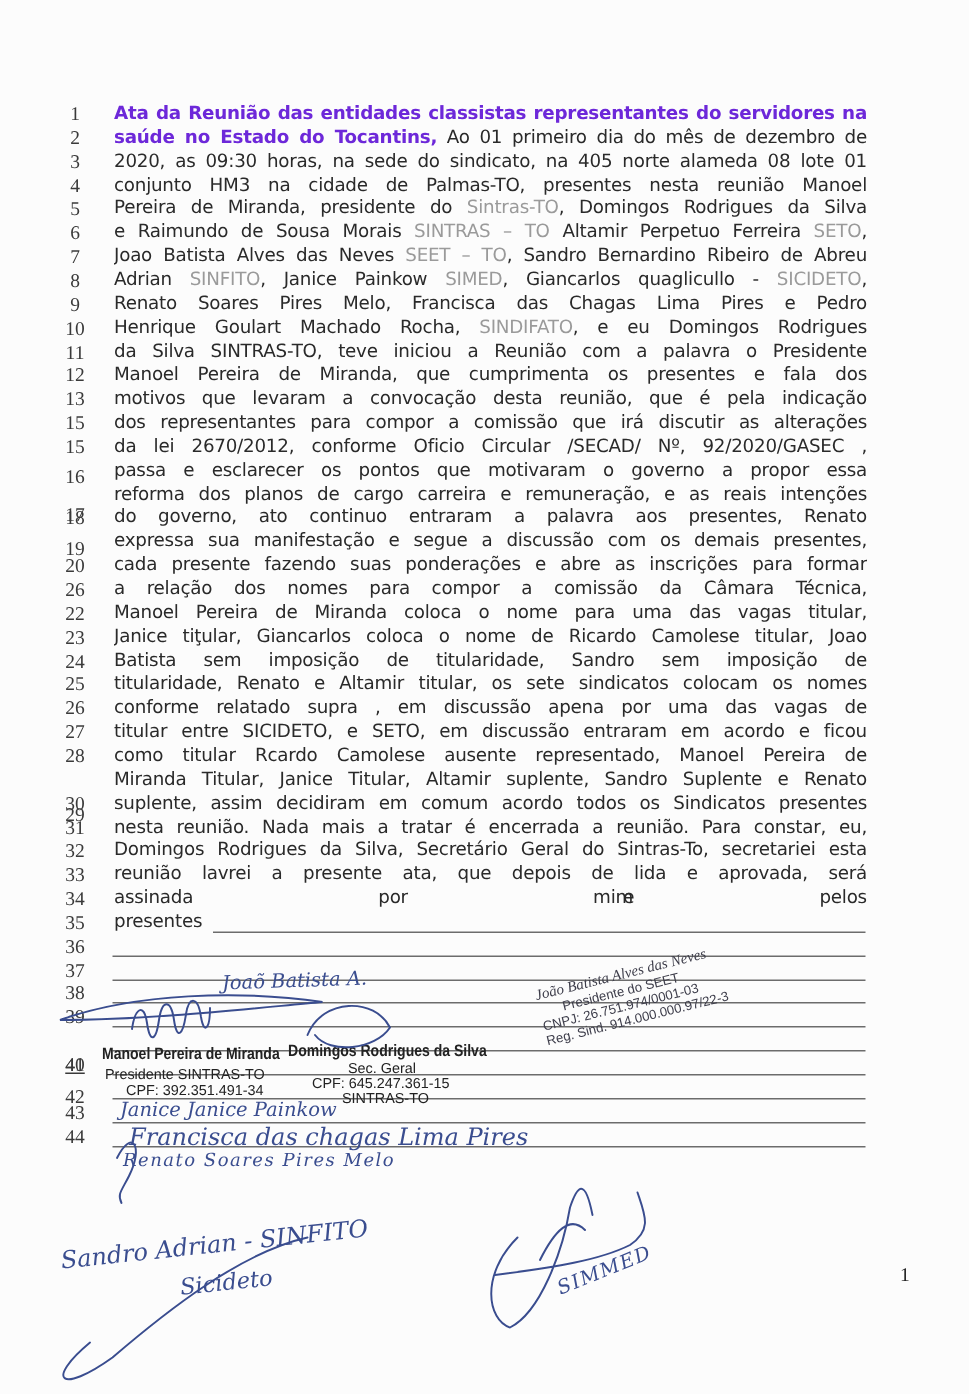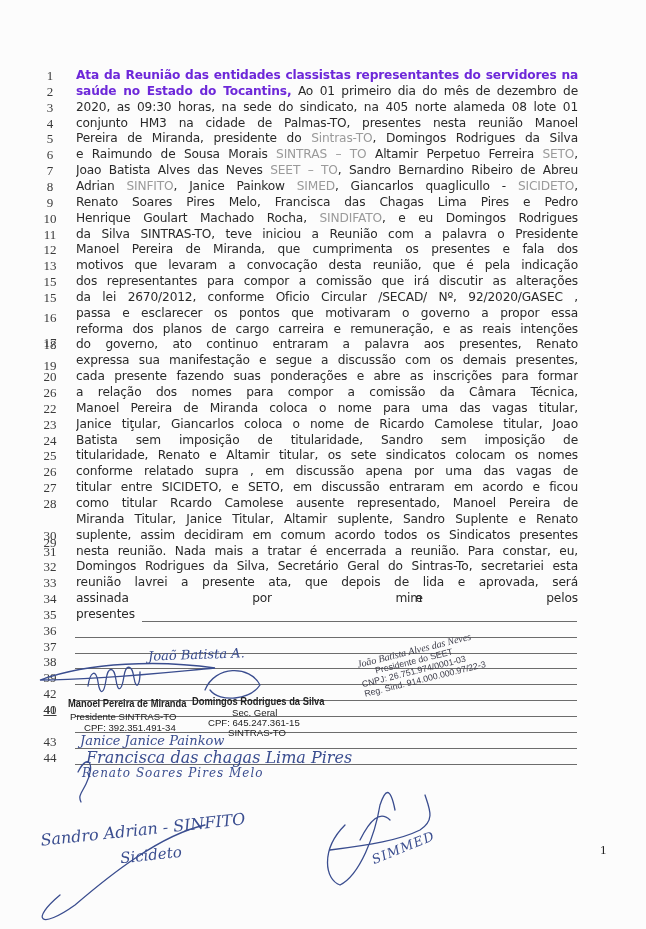--- a/index.html
+++ b/index.html
@@ -110,21 +110,21 @@
       <div class="ln" style="top: 638.6px;">37</div>
       <div class="rule" style="top: 652.6px;"></div>
       <div class="ln" style="top: 654.45px;">38</div>
       <div class="rule" style="top: 668.45px;"></div>
       <div class="ln" style="top: 670.3px;">39</div>
       <div class="rule" style="top: 684.3px;"></div>
       <div class="ln" style="top: 702px; text-decoration: underline;">40</div>
       <div class="rule" style="top: 700.15px;"></div>
       <div class="ln" style="top: 702px;">41</div>
       <div class="rule" style="top: 716px;"></div>
-      <div class="ln" style="top: 686px;">42</div>
+      <div class="ln" style="top: 723px;">42</div>
       <div class="rule" style="top: 731.85px;"></div>
       <div class="ln" style="top: 733.7px;">43</div>
       <div class="rule" style="top: 747.7px;"></div>
       <div class="ln" style="top: 749.55px;">44</div>
       <div class="rule" style="top: 763.55px;"></div>
     </div>
 
   <div class="stampline" style="left:68px; top:697px; font-weight:bold; font-size:11px; transform:scaleX(0.85); transform-origin:left;">Manoel Pereira de Miranda</div>
   <div class="stampline" style="left:70px; top:711px;">Presidente SINTRAS-TO</div>
   <div class="stampline" style="left:84px; top:722px;">CPF: 392.351.491-34</div>

